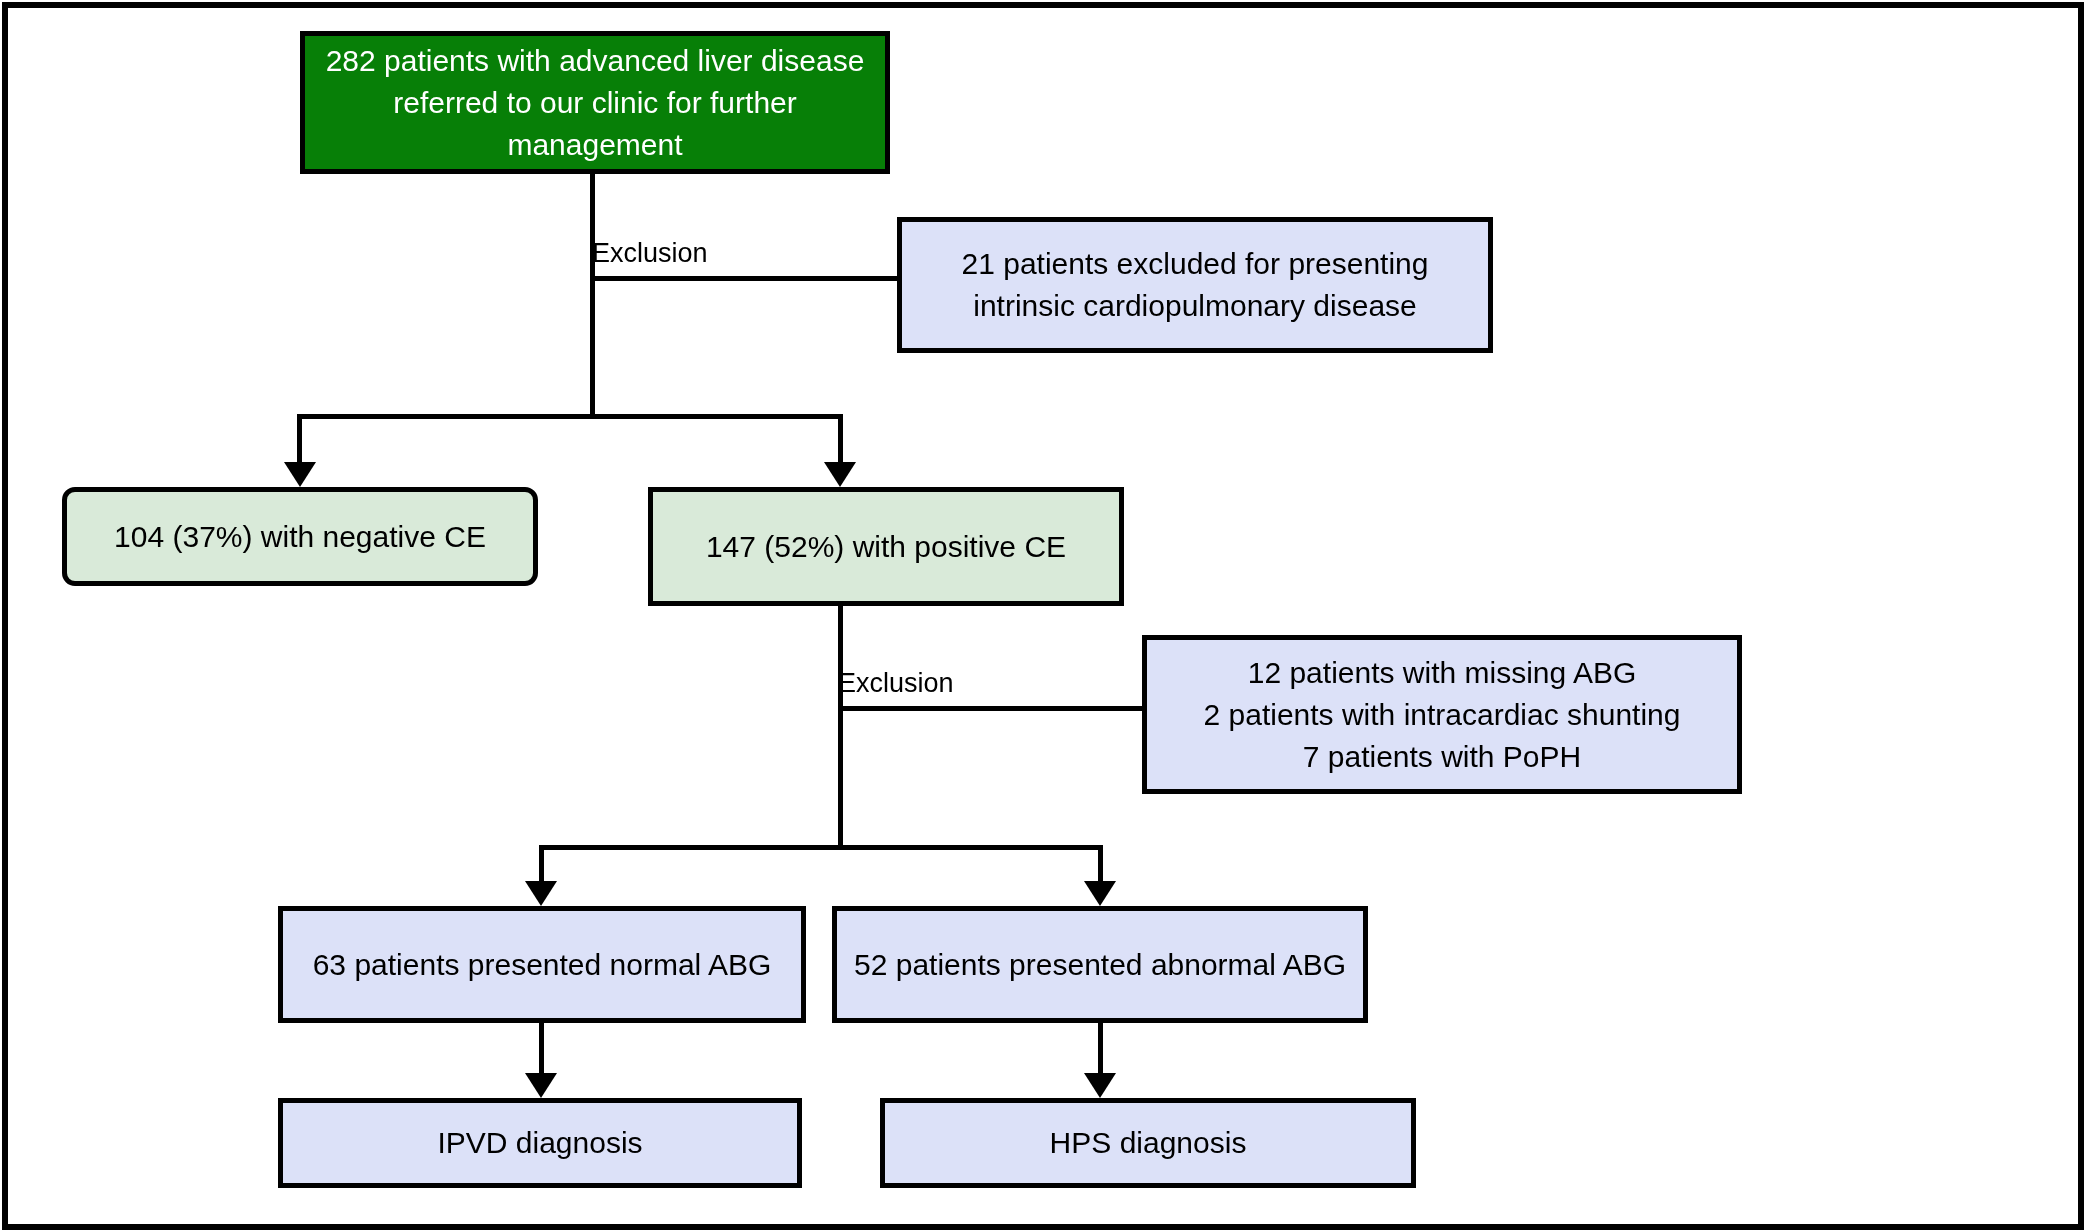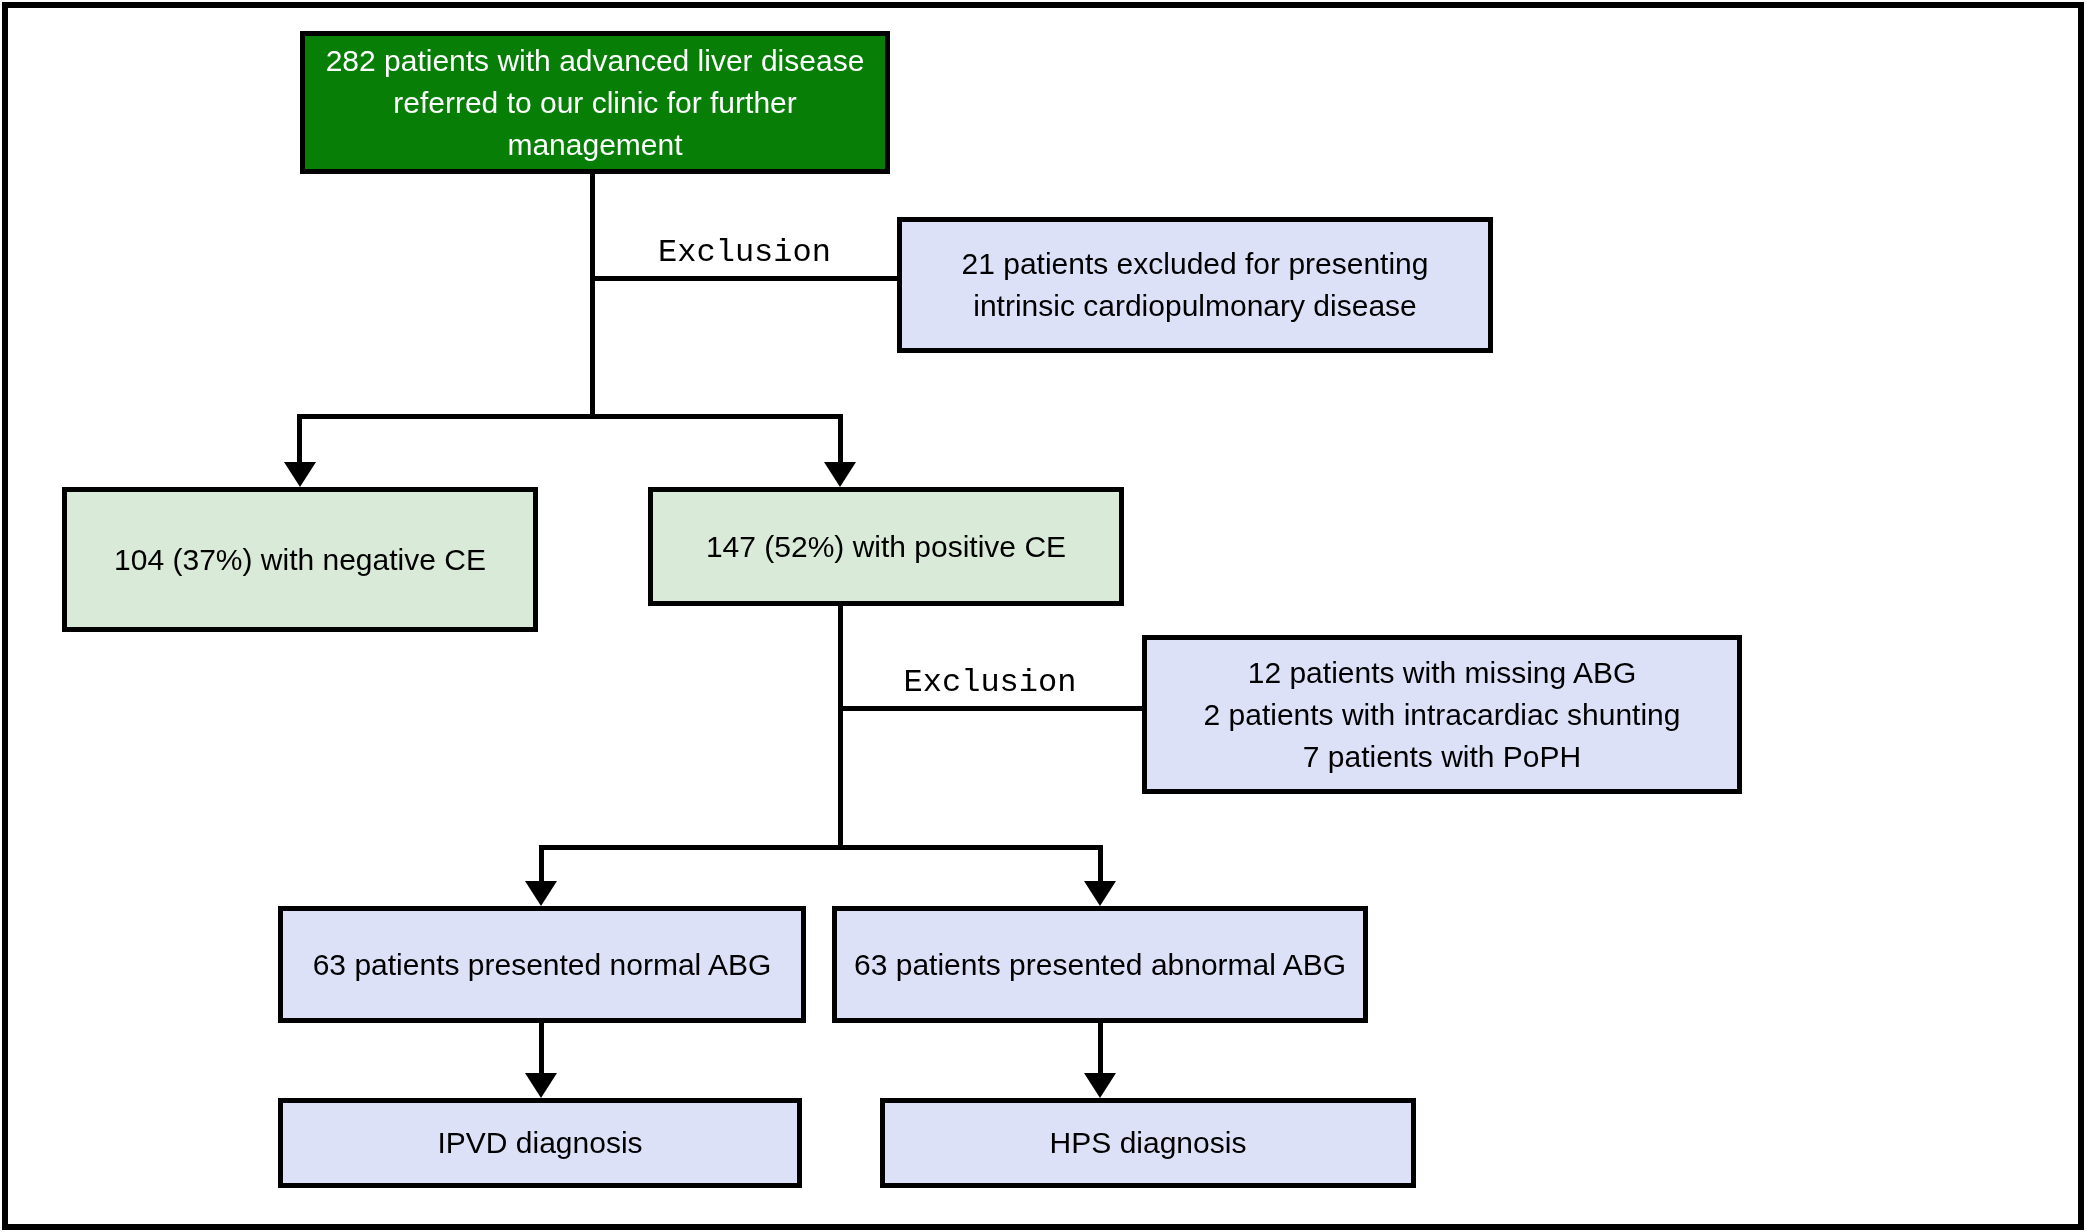--- a/index.html
+++ b/index.html
@@ -53,24 +53,23 @@
   .arrow-head {
     position: absolute;
     width: 0;
     height: 0;
     border-left: 16px solid transparent;
     border-right: 16px solid transparent;
     border-top: 25px solid var(--line, #000000);
   }
   .edge-label {
     position: absolute;
-    font-size: 32px;
-    text-align: center;
+    font-size: 27px;
+    text-align: left;
     line-height: 42px;
-    font-family: Liberation Mono, monospace;
   }
 </style>
 </head>
 <body>
 
 <div id="canvas">
 
   <div class="outer-frame"></div>
 
   <div class="v-line" style="left:590px; top:174px; height:244px;"></div>
@@ -93,29 +92,29 @@
 
   <div class="v-line" style="left:539px; top:1023px; height:52px;"></div>
   <div class="arrow-head" style="left:525px; top:1073px;"></div>
   <div class="v-line" style="left:1098px; top:1023px; height:52px;"></div>
   <div class="arrow-head" style="left:1084px; top:1073px;"></div>
 
   <div class="node node-root" style="left:300px; top:31px; width:590px; height:143px;">282 patients with advanced liver disease referred to our clinic for further management</div>
 
   <div class="node node-info" style="left:897px; top:217px; width:596px; height:136px;">21 patients excluded for presenting intrinsic cardiopulmonary disease</div>
 
-  <div class="node node-ce" style="left:62px; top:487px; width:476px; height:145px;">104 (37%) with negative CE</div>
+  <div class="node node-ce" style="left:62px; top:487px; width:476px; height:99px;border-radius:13px;">104 (37%) with negative CE</div>
 
   <div class="node node-ce" style="left:602px; top:487px; width:476px; height:119px;margin-left:46px;">147 (52%) with positive CE</div>
 
   <div class="node node-info" style="left:1142px; top:635px; width:600px; height:159px;">12 patients with missing ABG
 2 patients with intracardiac shunting
 7 patients with PoPH</div>
 
   <div class="node node-info" style="left:278px; top:906px; width:528px; height:117px;">63 patients presented normal ABG</div>
 
-  <div class="node node-info" style="left:832px; top:906px; width:536px; height:117px;">63 patients presented abnormal ABG</div>
+  <div class="node node-info" style="left:832px; top:906px; width:536px; height:117px;">52 patients presented abnormal ABG</div>
 
   <div class="node node-info" style="left:278px; top:1098px; width:524px; height:90px;">IPVD diagnosis</div>
 
   <div class="node node-info" style="left:880px; top:1098px; width:536px; height:90px;">HPS diagnosis</div>
 
 </div>
 
 </body></html>

